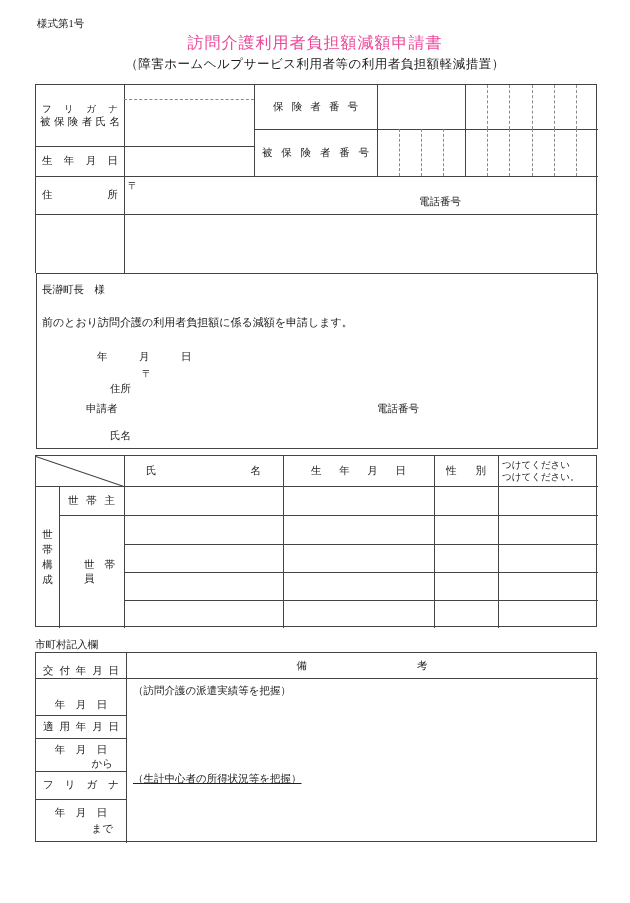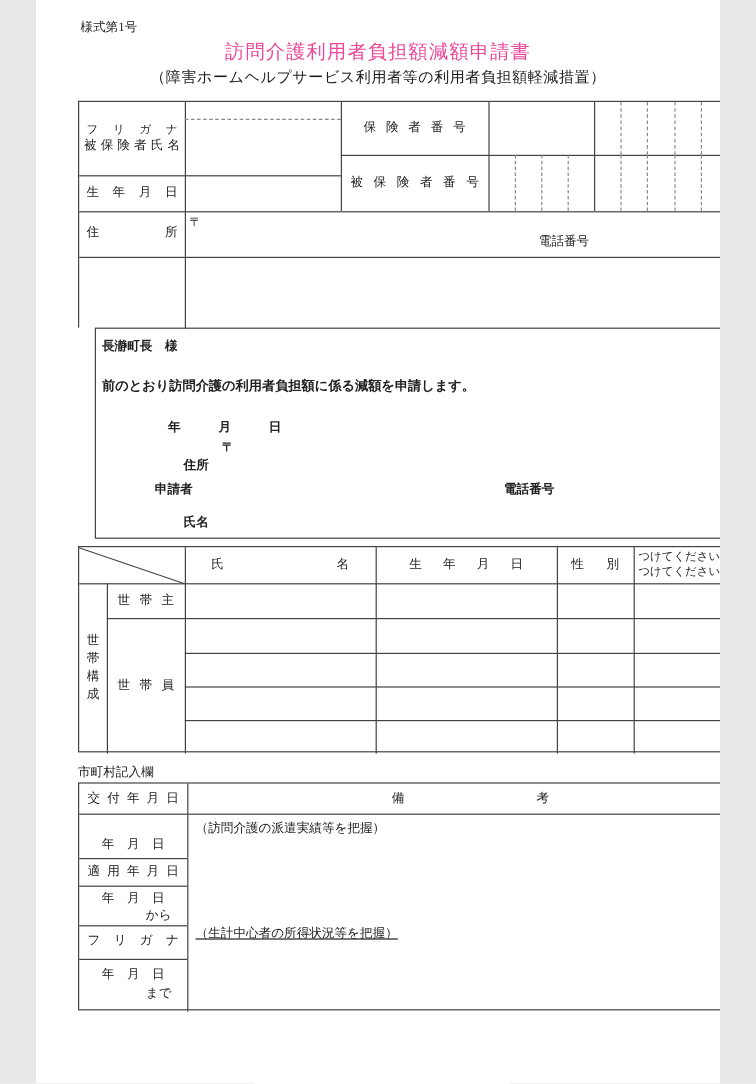--- a/index.html
+++ b/index.html
@@ -1,17 +1,17 @@
 <!DOCTYPE html>
 <html><head>
 <meta charset="utf-8">
 <style>
   html,body{margin:0;padding:0;background:#e8e8e8;}
   .page{
-    position:relative;width:570px;height:903px;background:#ffffff;
+    position:relative;width:630px;height:903px;background:#ffffff;
     font-family:"Liberation Serif","DejaVu Serif",serif;color:#222;
     overflow:hidden;margin:0 auto;
   }
   .txt{position:absolute;font-size:10.5px;line-height:13px;white-space:nowrap;color:#222;}
   .box{position:absolute;border:1px solid #444;box-sizing:border-box;}
   .hl{position:absolute;height:0;border-top:1px solid #444;}
   .vl{position:absolute;width:0;border-left:1px solid #444;}
   .dhl{position:absolute;height:0;border-top:1px dashed #8a8a8a;}
   .dvl{position:absolute;width:0;border-left:1px dashed #8a8a8a;}
   .cell{position:absolute;display:flex;flex-direction:column;justify-content:center;
@@ -76,21 +76,21 @@
     <div class="cell" style="left:218px;top:44px;width:123px;height:47px;">
       <span class="jl" style="padding:0 8px;">被保険者番号</span>
     </div>
     <div class="cell" style="left:0;top:91px;width:88px;height:38px;">
       <span class="jl" style="padding:0 6px;">住所</span>
     </div>
     <div class="txt" style="left:92px;top:94px;font-size:10px;">〒</div>
     <div class="txt" style="left:383px;top:110px;">電話番号</div>
   </div>
 
-  <div class="box" style="left:49px;top:273px;width:562px;height:176px;font-weight:bold;">
+  <div class="box" style="left:36px;top:273px;width:562px;height:176px;">
     <div class="txt" style="left:5px;top:9px;">長瀞町長　様</div>
     <div class="txt" style="left:5px;top:42px;font-size:11px;">前のとおり訪問介護の利用者負担額に係る減額を申請します。</div>
     <div class="txt" style="left:60px;top:76px;">年　　　月　　　日</div>
     <div class="txt" style="left:105px;top:93px;font-size:10px;">〒</div>
     <div class="txt" style="left:73px;top:108px;">住所</div>
     <div class="txt" style="left:37px;top:128px;padding-left:12px;">申請者</div>
     <div class="txt" style="left:340px;top:128px;">電話番号</div>
     <div class="txt" style="left:73px;top:155px;">氏名</div>
   </div>
 
@@ -122,36 +122,36 @@
     </div>
     <div class="cell" style="left:0;top:30px;width:23px;height:142px;">
       <span class="vertical">世
 帯
 構
 成</span>
     </div>
     <div class="cell" style="left:23px;top:30px;width:65px;height:29px;">
       <span class="jl" style="padding:0 9px;">世帯主</span>
     </div>
-    <div class="cell" style="left:23px;top:59px;width:65px;height:113px;">
+    <div class="cell" style="left:23px;top:59px;width:65px;height:113px;padding-left:16px;">
       <span class="jl" style="padding:0 9px;">世帯員</span>
     </div>
   </div>
 
   <div class="txt" style="left:35px;top:638px;">市町村記入欄</div>
 
   <div class="box" style="left:35px;top:652px;width:562px;height:190px;">
     <div class="vl" style="left:90px;top:0;height:190px;"></div>
     <div class="hl" style="left:0;top:25px;width:562px;"></div>
     <div class="hl" style="left:0;top:62px;width:90px;"></div>
     <div class="hl" style="left:0;top:85px;width:90px;"></div>
     <div class="hl" style="left:0;top:118px;width:90px;"></div>
     <div class="hl" style="left:0;top:146px;width:90px;"></div>
 
-    <div class="cell" style="left:0;top:0;width:90px;height:25px;">
+    <div class="cell" style="left:0;top:0;width:90px;height:25px;justify-content:flex-end;">
       <span class="jl" style="padding:0 7px;">交付年月日</span>
     </div>
     <div class="cell" style="left:90px;top:0;width:472px;height:25px;flex-direction:row;justify-content:center;align-items:center;gap:110px;">
       <span>備</span>
       <span>考</span>
     </div>
     <div class="cell" style="left:0;top:25px;width:90px;height:37px;justify-content:flex-end;">
       <span class="ctr" style="padding-bottom:3px;">年　月　日</span>
     </div>
     <div class="txt" style="left:97px;top:31px;">（訪問介護の派遣実績等を把握）</div>

